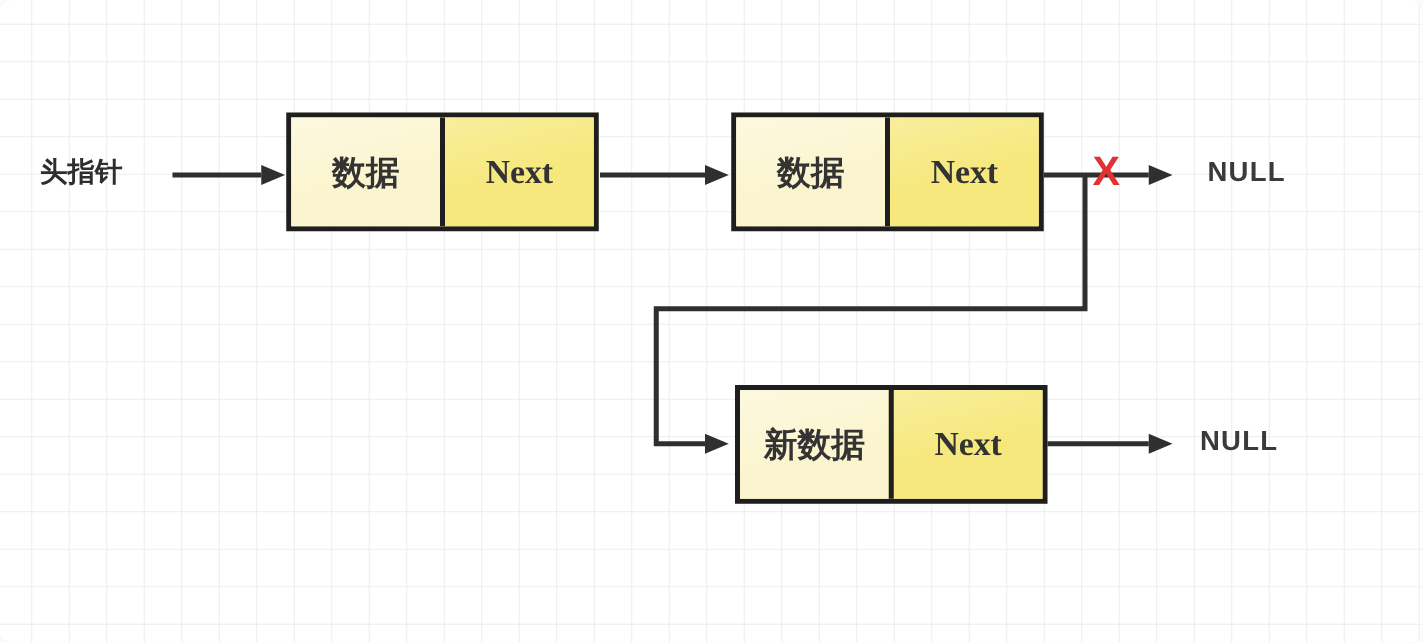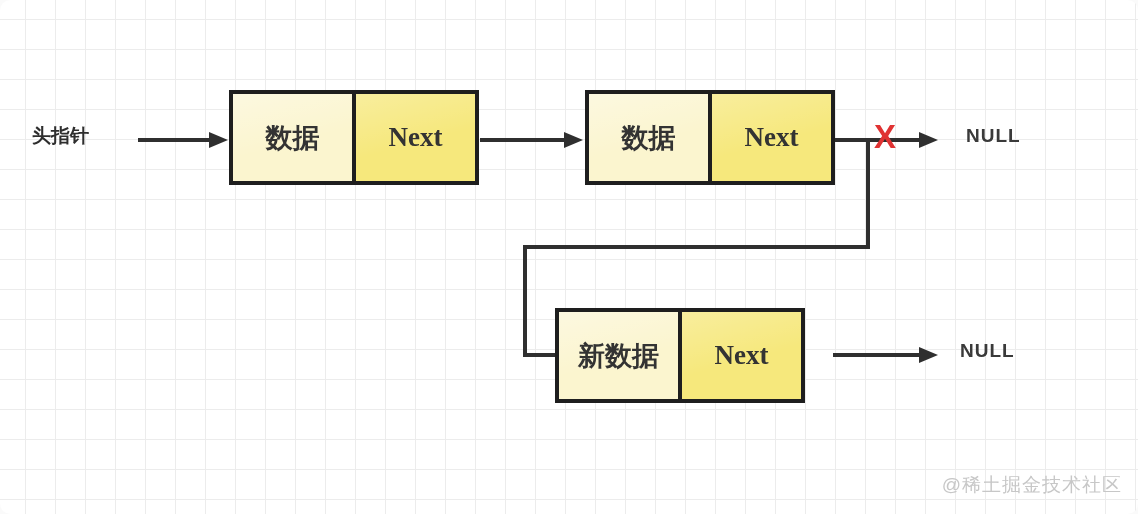--- a/index.html
+++ b/index.html
@@ -14,21 +14,21 @@
       linear-gradient(to bottom, var(--grid-line) 1px, transparent 1px);
     background-size:30px 30px;
     background-position:25px 19px;
     font-family:"Liberation Sans","DejaVu Sans",sans-serif;
   }
   .wires{position:absolute;left:0;top:0;width:1138px;height:514px;}
   .wires path{fill:none;stroke:var(--line);stroke-width:4;}
   .wires .ah{fill:var(--line);stroke:none;}
   .label{
     position:absolute;color:#2e2e2e;
-    font-size:19px;font-weight:700;white-space:nowrap;
+    font-size:22px;font-weight:700;white-space:nowrap;
   }
   .null-label{font-weight:700;color:#3a3a3a;letter-spacing:1px;}
   .node{
     position:absolute;display:flex;
     width:250px;height:95px;
     border:4px solid var(--node-border);
     box-sizing:border-box;
     background:var(--data-cell);
     justify-content:flex-end;
   }
@@ -84,22 +84,21 @@
 
   <div class="node" style="left:585px;top:90px;">
     <div class="cell data">数据</div>
     <div class="cell next">Next</div>
   </div>
 
   <div class="cross">X</div>
 
   <div class="label null-label" style="left:966px;top:125px;">NULL</div>
 
-  <div class="node" style="left:555px;top:308px;">
+  <div class="node" style="left:588px;top:308px;">
     <div class="cell data">新数据</div>
     <div class="cell next">Next</div>
   </div>
 
   <div class="label null-label" style="left:960px;top:340px;">NULL</div>
 
-  <div class="watermark">@稀土掘金技术社区</div>
 
 </div>
 
 </body></html>

